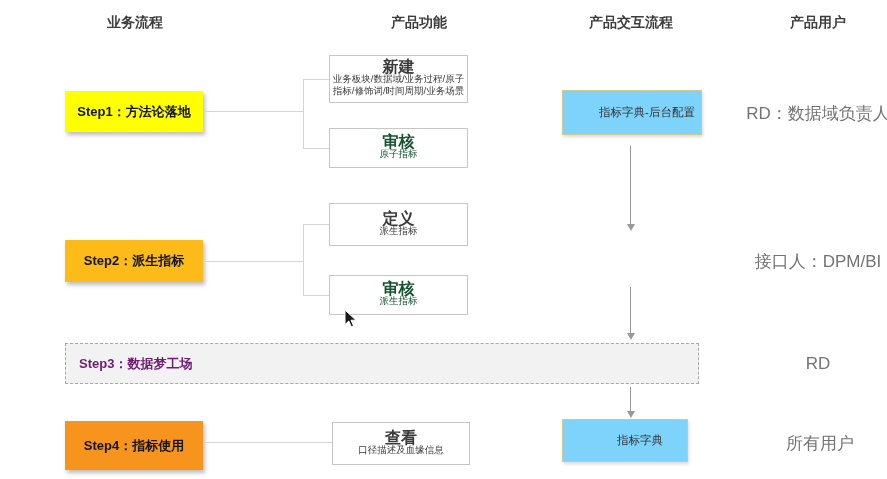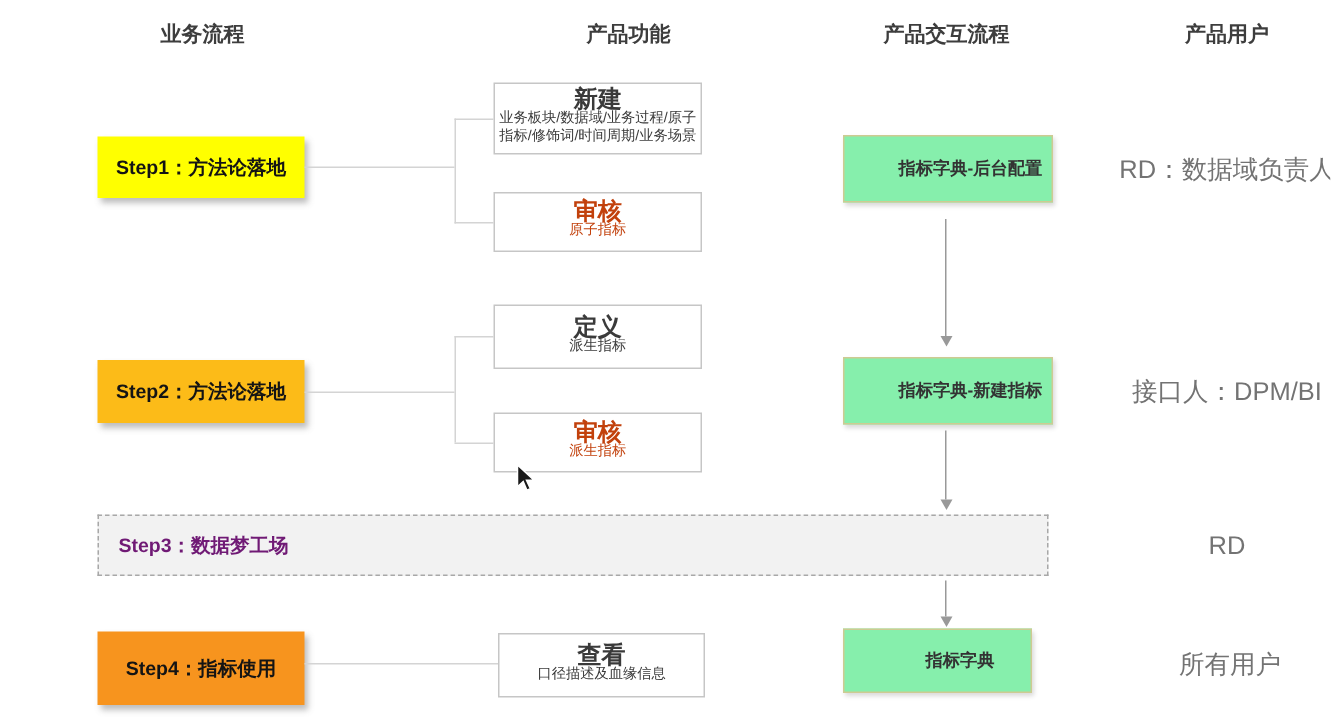--- a/index.html
+++ b/index.html
@@ -32,26 +32,26 @@
     font-size:10.5px; font-weight:bold; color:#333333; white-space:nowrap;
   }
   .feature-box {
     position:absolute; left:329px; width:139px; box-sizing:border-box;
     background:#ffffff; border:1px solid #c6c6c6;
     display:flex; flex-direction:column; align-items:center; justify-content:center;
     text-align:center; color:#3a3a3a; padding:2px;
   }
   .feature-box .f-title { font-size:16px; font-weight:bold; line-height:12px; }
   .feature-box .f-sub   { font-size:9.5px; line-height:12px; }
-  .feature-box.muted    { color:#c2410c; }
+  .feature-box.muted    { color:#14532d; }
   .flow-box {
     position:absolute; left:562px; width:140px; box-sizing:border-box;
-    background:#86efac; border:1px solid #cdcb92;
+    background:#7dd3fc; border:1px solid #cdcb92;
     display:flex; align-items:center; justify-content:center;
-    font-size:11.5px; font-weight:bold; color:#333333; white-space:nowrap;
+    font-size:11.5px; font-weight:normal; color:#333333; white-space:nowrap;
     box-shadow:1px 2px 3px rgba(0,0,0,0.15);
     padding-left:30px;
   }
   .user-label {
     position:absolute; transform:translate(-50%,-50%);
     font-size:17px; color:#737373; white-space:nowrap;
   }
   .hline { position:absolute; height:1px; background:#d4d4d4; }
   .vline { position:absolute; width:1px;  background:#d4d4d4; }
   .arrow-line { position:absolute; width:1px; background:#999999; }
@@ -69,21 +69,21 @@
 
   <div class="col-header" style="left:135px">业务流程</div>
   <div class="col-header" style="left:419px">产品功能</div>
   <div class="col-header" style="left:631px">产品交互流程</div>
   <div class="col-header" style="left:818px">产品用户</div>
 
   <div class="step-box" style="top: 91px; height: 41px; background-color: rgb(255, 255, 0);">
     <span>Step1：方法论落地</span>
   </div>
   <div class="step-box" style="top: 240px; height: 42px; background-color: rgb(252, 187, 24);">
-    <span>Step2：方法论落地</span>
+    <span>Step2：派生指标</span>
   </div>
   <div class="step-box" style="top: 421px; height: 49px; background-color: rgb(247, 148, 30);">
     <span>Step4：指标使用</span>
   </div>
 
   <div class="step3-container">
     <div class="step3-label">Step3：数据梦工场</div>
   </div>
 
   <div class="feature-box" style="top:55px;height:48px">
@@ -102,23 +102,20 @@
     <div class="f-title">审核</div>
     <div class="f-sub">派生指标</div>
   </div>
   <div class="feature-box" style="left:332px;top:422px;width:138px;height:43px">
     <div class="f-title">查看</div>
     <div class="f-sub">口径描述及血缘信息</div>
   </div>
 
   <div class="flow-box" style="top:90px;height:45px">
     <span>指标字典-后台配置</span>
-  </div>
-  <div class="flow-box" style="top:238px;height:45px">
-    <span>指标字典-新建指标</span>
   </div>
   <div class="flow-box" style="top:419px;height:43px;width:126px">
     <span>指标字典</span>
   </div>
 
   <div class="user-label" style="left:818px;top:113px">RD：数据域负责人</div>
   <div class="user-label" style="left:818px;top:261px">接口人：DPM/BI</div>
   <div class="user-label" style="left:818px;top:364px">RD</div>
   <div class="user-label" style="left:820px;top:443px">所有用户</div>
 

